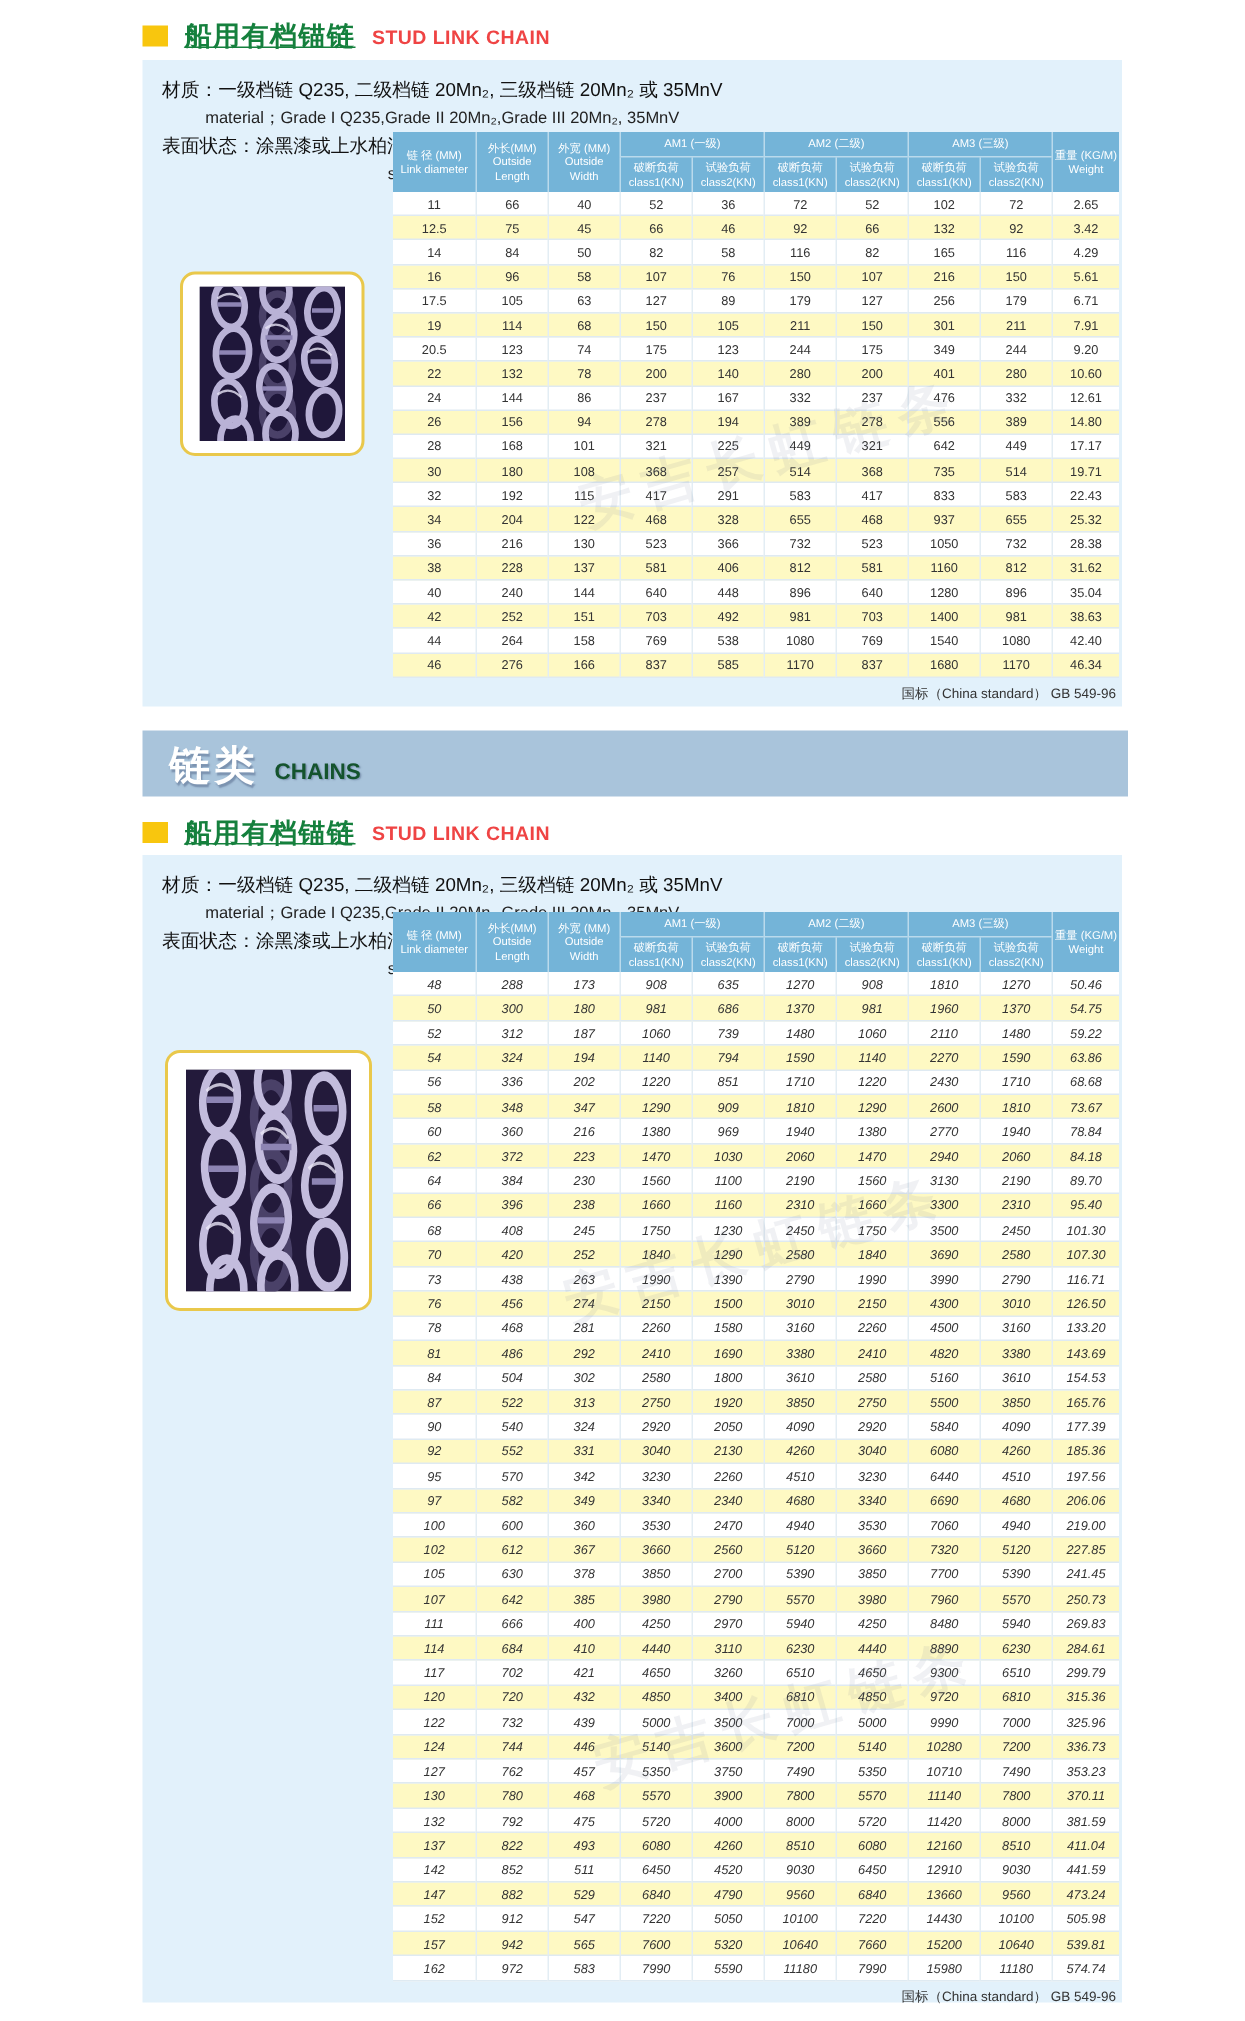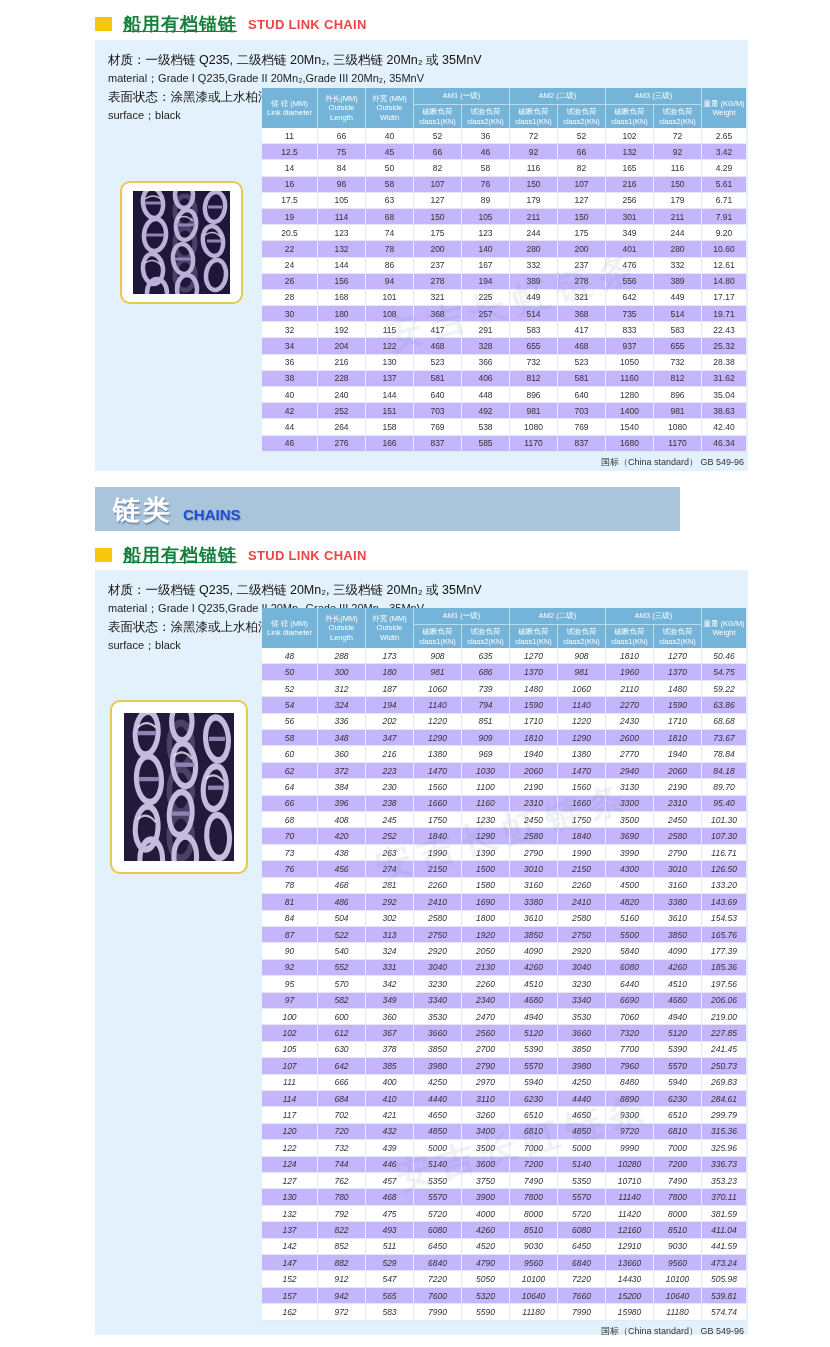--- a/index.html
+++ b/index.html
@@ -13,21 +13,21 @@
   #sec2-header { top:543px; }
   .sq { width:17px; height:14px; background:#f8c60e; margin-right:11px; }
   .title-zh { font-size:18px; font-weight:bold; color:#15803d; letter-spacing:1px;text-decoration:underline; }
   .title-en { font-size:13px; font-weight:bold; color:#ef4444; margin-left:11px; letter-spacing:.3px; }
   
   .panel { position:absolute; left:95px; width:653px; background:#e2f1fb; }
   #panel1 { top:40px; height:431px; }
   #panel2 { top:570px; height:765px; }
   .info { position:absolute; left:13px; top:9px; white-space:nowrap; }
   .info .zh { font-size:12.5px; color:#111; margin:3px 0 2px; }
-  .info .en { font-size:11px; color:#222; margin:2px 0 3px; }
+  .info .en { font-size:11px; color:#222; margin:2px 0 3px;text-align:center; }
   
   .photo-card { position:absolute; background:#fff; border:2px solid #e9c84b; border-radius:10px;
     display:flex; align-items:center; justify-content:center; }
   #photo1 { left:25px; top:141px; width:119px; height:119px; }
   #photo2 { left:15px; top:130px; width:134px; height:170px; }
   .photo-card svg { display:block; }
   
   .table { position:absolute; width:484px; }
   #table1 { left:167px; top:48px; }
   #table2 { left:167px; top:38px; }
@@ -38,37 +38,37 @@
     border-left:1px solid rgba(255,255,255,.5); padding:0 1px; overflow:hidden; }
   .th.first { border-left:none; }
   .th.rowspan { grid-row:1/3; }
   .th.group { grid-row:1; border-bottom:1px solid rgba(255,255,255,.5); }
   .g1 { grid-column:4/6; } .g2 { grid-column:6/8; } .g3 { grid-column:8/10; }
   .cw { grid-column:10; grid-row:1/3; }
   .sub { grid-row:2; }
   .c4{grid-column:4} .c5{grid-column:5} .c6{grid-column:6} .c7{grid-column:7} .c8{grid-column:8} .c9{grid-column:9}
   .trow { height:16.2px; background:#fff; }
   #table2 .trow { height:16.42px;font-style:italic; }
-  .trow.alt { background:#c4b5fd; }
+  .trow.alt { background:#fef9c3; }
   .tcell { display:flex; align-items:center; justify-content:center; font-size:8.5px; color:#333;
     border-left:1px solid #e3edf4; border-bottom:1px solid #dfeaf2; overflow:hidden; }
   .tcell:first-child { border-left:none; }
   .tfoot { text-align:right; font-size:9px; color:#333; margin-top:4px; padding-right:2px; }
   
   .watermark { position:absolute; font-size:36px; font-weight:bold; letter-spacing:8px; white-space:nowrap;
     color:rgba(110,122,148,0.10); transform:rotate(-16deg); pointer-events:none; }
   #wm1 { left:120px; top:190px; }
   #wm2a { left:110px; top:200px; }
   #wm2b { left:130px; top:510px; }
   
-  .banner { position:absolute; left:95px; top:487px; width:585px; height:44px; background:#a9c4db;
+  .banner { position:absolute; left:95px; top:487px; width:657px; height:44px; background:#a9c4db;
     display:flex; align-items:flex-end; padding:0 0 7px 18px; box-sizing:border-box; }
   .banner-zh { font-size:27px; font-weight:bold; color:#fff; letter-spacing:3px; line-height:1;
     text-shadow:1px 2px 1px rgba(85,105,140,.55); }
-  .banner-en { font-size:15px; font-weight:bold; color:#1d4ed8; margin-left:10px; line-height:1.2;
+  .banner-en { font-size:15px; font-weight:bold; color:#14532d; margin-left:10px; line-height:1.2;
     text-shadow:1px 1px 1px rgba(85,105,140,.5); }
 </style>
 </head>
 <body>
 
 <div id="page">
 
   <div class="sec-header" id="sec1-header">
     <div class="sq"></div>
     <div class="title-zh">船用有档锚链</div>

